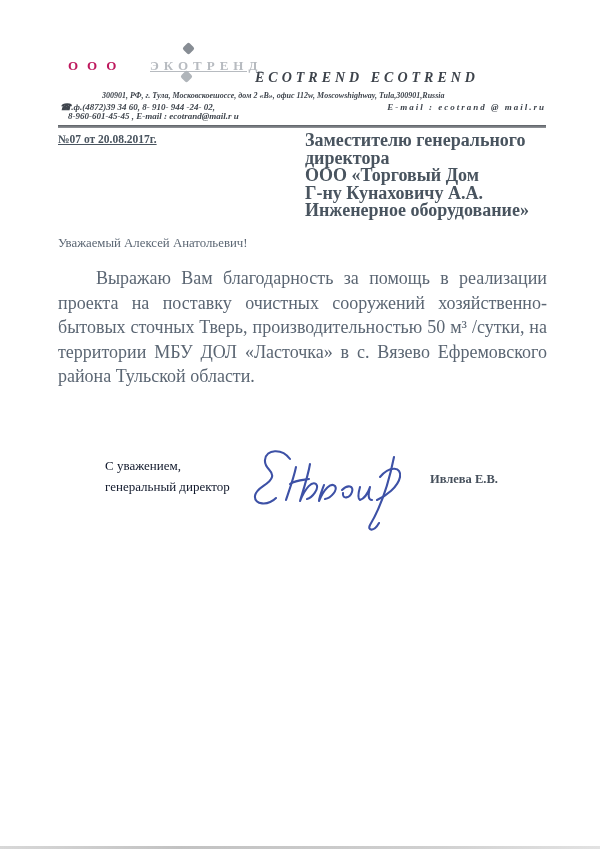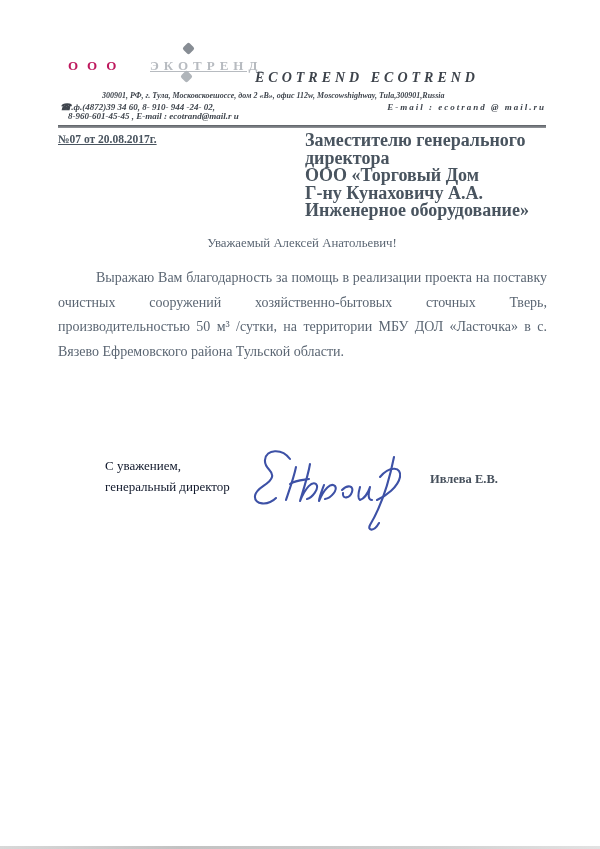--- a/index.html
+++ b/index.html
@@ -81,26 +81,26 @@
   }
   .addressee {
     position: absolute; top: 132px; left: 305px; width: 250px;
     font-size: 18px; font-weight: bold;
     color: #49545f; line-height: 17.5px;
   }
 
   
   .salutation {
     position: absolute; top: 236px; left: 58px; width: 488px;
-    text-align: center;
+    text-align: left;
     font-size: 12.8px; color: #5b6673;
   }
   .letter-body {
     position: absolute; top: 266px; left: 58px; width: 489px;
-    font-size: 14px; color: #5b6673;
+    font-size: 18px; color: #5b6673;
     line-height: 24.6px;
     text-align: justify;
   }
   .letter-body p { text-indent: 38px; }
 
   
   .closing {
     position: absolute; top: 455px; left: 105px;
     font-size: 13px; color: #0f172a; line-height: 21px;
   }

